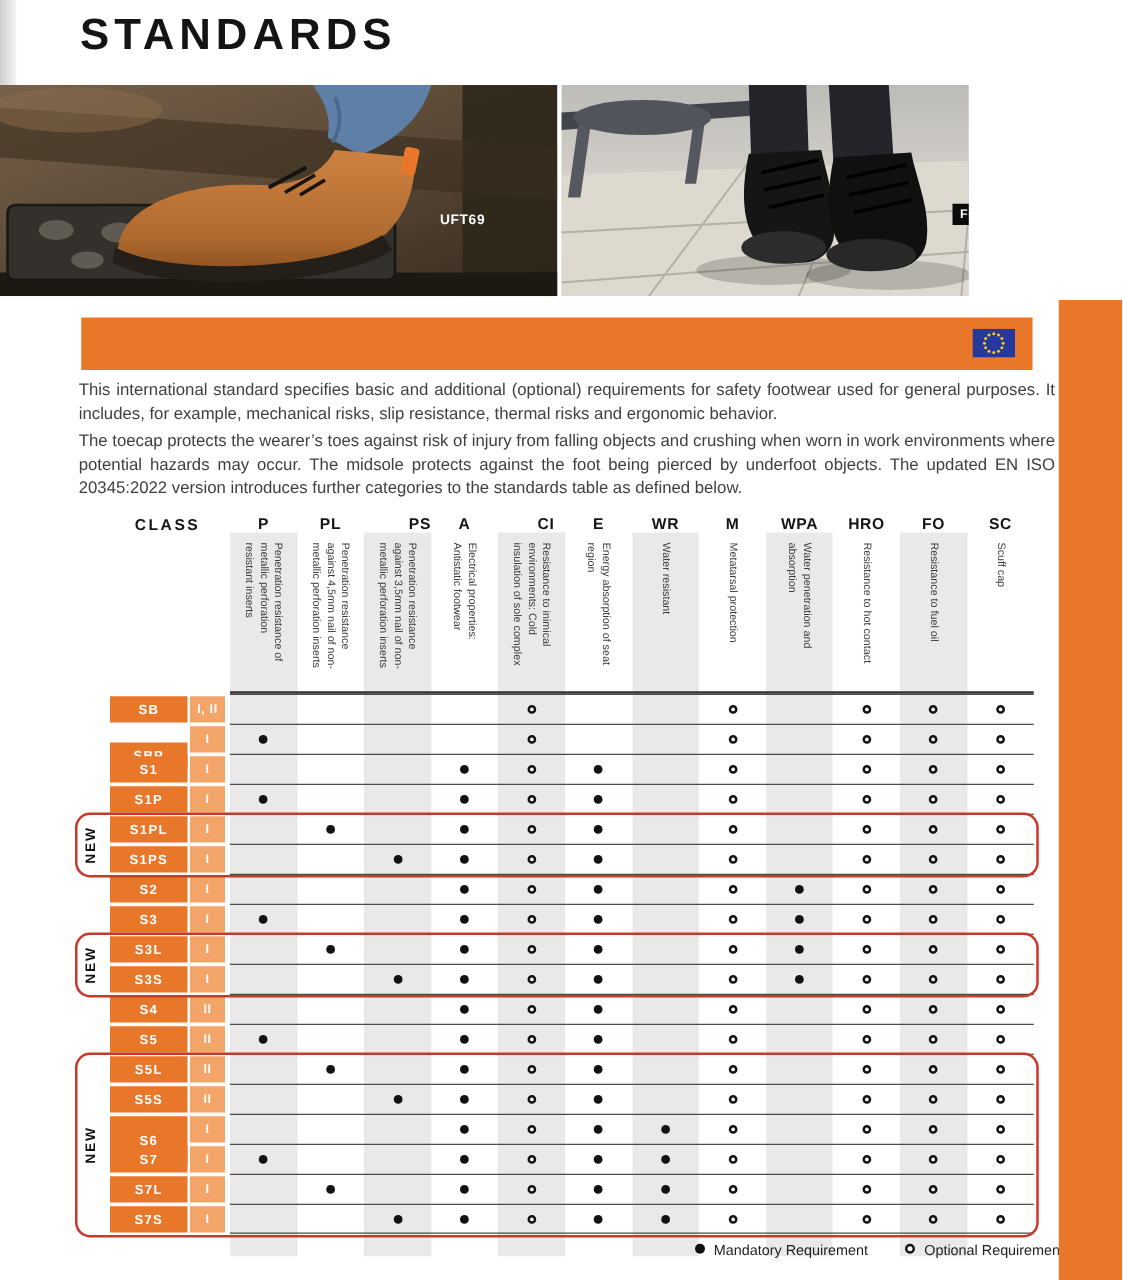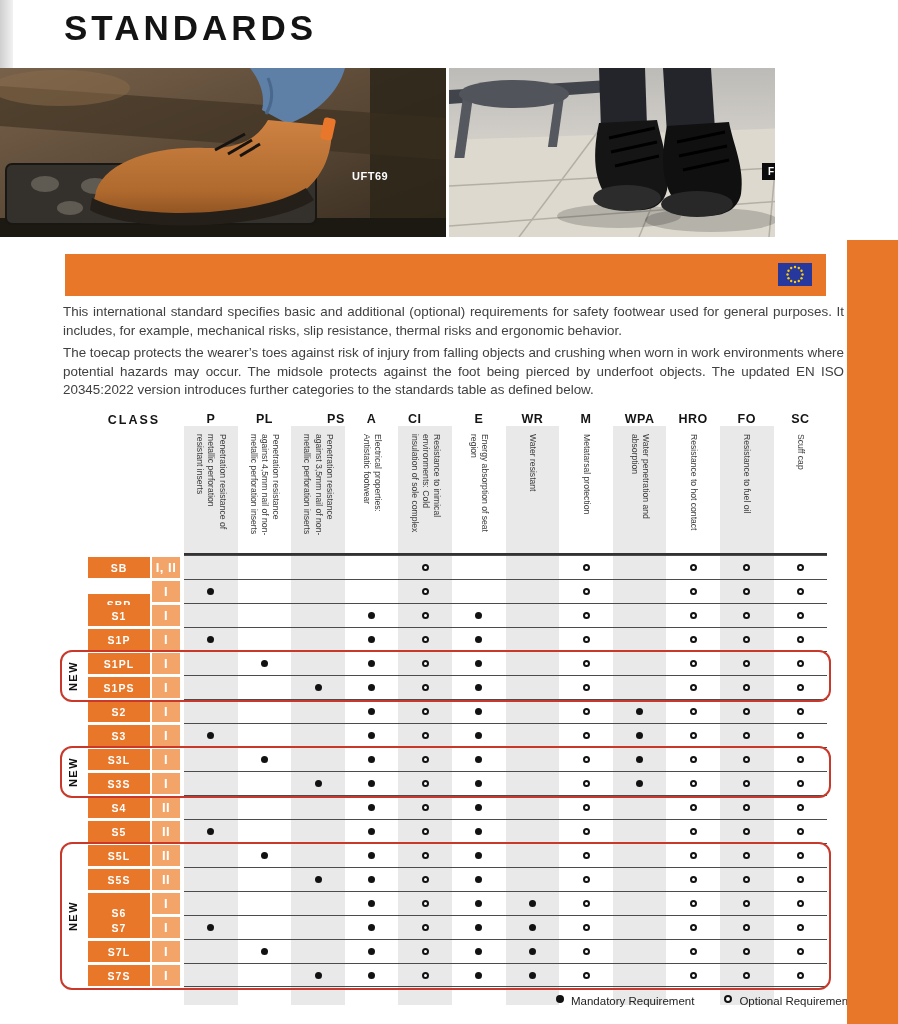--- a/index.html
+++ b/index.html
@@ -30,21 +30,21 @@
   .stripe{position:absolute;background:var(--stripe,#E9E9E9);}
   .colcode{position:absolute;text-align:center;font-weight:700;font-size:12.5px;color:#141414;letter-spacing:.5px;}
   .coldesc{position:absolute;display:flex;justify-content:center;align-items:flex-start;}
   .vt{writing-mode:vertical-rl;font-size:8.6px;line-height:1.32;color:#3c3c3c;max-height:104px;}
   .rowline{position:absolute;height:1px;background:#4b4b4b;width:643px;left:184px;}
   .rowline.thick{height:2px;background:#333;}
   .classcell{position:absolute;left:88px;width:62px;height:21px;background:var(--orange,#E8772A);
              color:#fff;font-weight:700;font-size:10.5px;letter-spacing:1px;
              display:flex;align-items:center;justify-content:center;}
   .catcell{position:absolute;left:152px;width:28px;height:21px;background:var(--light-orange,#F3A569);
-           color:#fff;font-weight:700;font-size:13px;letter-spacing:.5px;
+           color:#fff;font-weight:700;font-size:10px;letter-spacing:.5px;
            display:flex;align-items:center;justify-content:center;}
   .dot-m{position:absolute;width:7px;height:7px;border-radius:50%;background:#121212;}
   .dot-o{position:absolute;width:7px;height:7px;border-radius:50%;border:2px solid #121212;
          background:#fff;box-sizing:border-box;}
   .newbox{position:absolute;left:60px;width:771px;border:2px solid var(--red,#C9392B);
           border-radius:12px;box-sizing:border-box;}
   .newlabel{position:absolute;left:60px;width:27px;display:flex;align-items:center;justify-content:center;}
   .newlabel span{transform:rotate(-90deg);font-weight:800;font-size:11px;letter-spacing:1.5px;color:#111;}
   .legend{position:absolute;left:556px;top:995px;display:flex;gap:30px;align-items:center;
           font-size:11.5px;color:#222;}
@@ -182,21 +182,21 @@
       <div class="stripe" style="left: 291.2px; top: 426px; width: 53.6px; height: 579px;"></div>
       <div class="colcode" style="left: 291.2px; top: 412px; width: 53.6px; text-align: right;">PS</div>
       <div class="coldesc" style="left: 291.2px; top: 434px; width: 53.6px; height: 118px;">
         <span class="vt">Penetration resistance against 3,5mm nail of non-metallic perforation inserts</span>
       </div>
       <div class="colcode" style="left: 344.8px; top: 412px; width: 53.6px;">A</div>
       <div class="coldesc" style="left: 344.8px; top: 434px; width: 53.6px; height: 118px;">
         <span class="vt">Electrical properties: Antistatic footwear</span>
       </div>
       <div class="stripe" style="left: 398.4px; top: 426px; width: 53.6px; height: 579px;"></div>
-      <div class="colcode" style="left: 388px; top: 412px; width: 53.6px;">CI</div>
+      <div class="colcode" style="left: 410px; top: 412px; width: 53.6px;">CI</div>
       <div class="coldesc" style="left: 398.4px; top: 434px; width: 53.6px; height: 118px;">
         <span class="vt">Resistance to inimical environments: Cold insulation of sole complex</span>
       </div>
       <div class="colcode" style="left: 452px; top: 412px; width: 53.6px;">E</div>
       <div class="coldesc" style="left: 452px; top: 434px; width: 53.6px; height: 118px;">
         <span class="vt">Energy absorption of seat region</span>
       </div>
       <div class="stripe" style="left: 505.6px; top: 426px; width: 53.6px; height: 579px;"></div>
       <div class="colcode" style="left: 505.6px; top: 412px; width: 53.6px;">WR</div>
       <div class="coldesc" style="left: 505.6px; top: 434px; width: 53.6px; height: 118px;">

